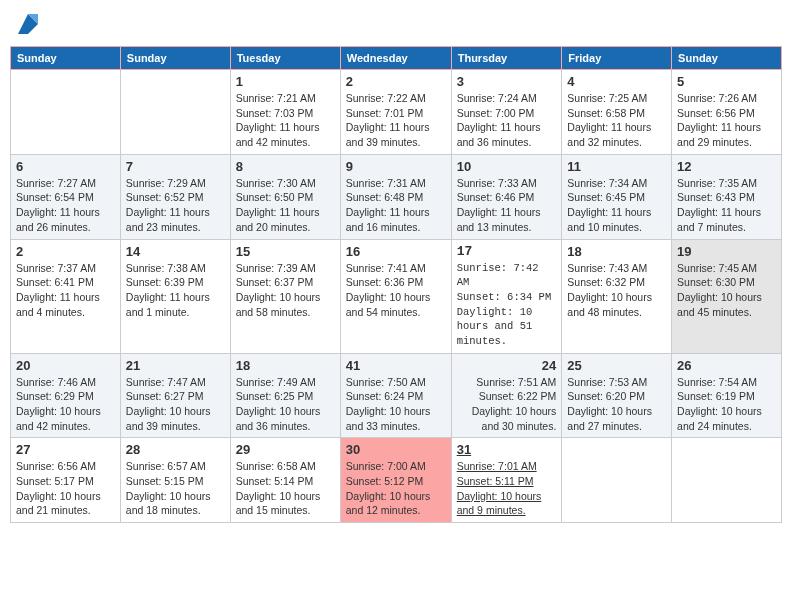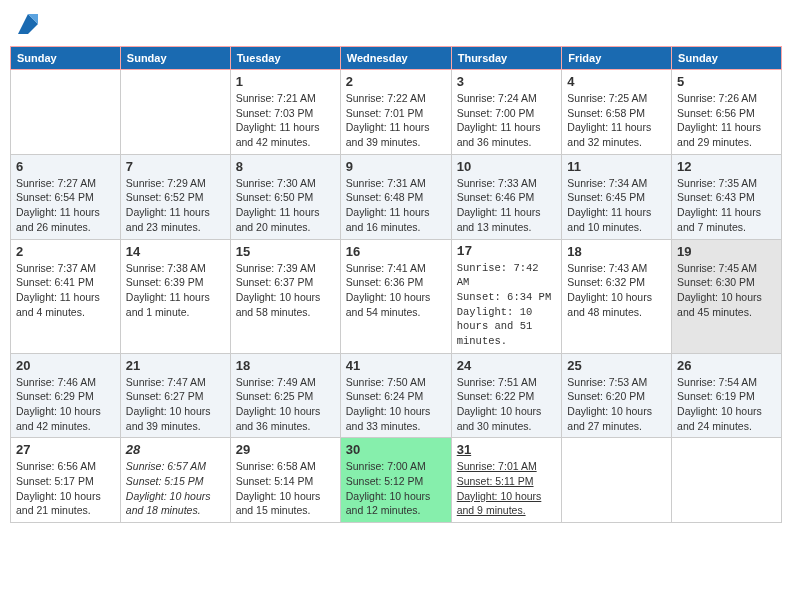--- a/index.html
+++ b/index.html
@@ -219,47 +219,47 @@
           <div class="day-info">Sunrise: 7:47 AM<br>Sunset: 6:27 PM<br>Daylight: 10 hours and 39 minutes.</div>
         </td>
         <td style="background: rgb(240, 244, 248);">
           <span class="day-num">18</span>
           <div class="day-info">Sunrise: 7:49 AM<br>Sunset: 6:25 PM<br>Daylight: 10 hours and 36 minutes.</div>
         </td>
         <td style="background: rgb(240, 244, 248);">
           <span class="day-num">41</span>
           <div class="day-info">Sunrise: 7:50 AM<br>Sunset: 6:24 PM<br>Daylight: 10 hours and 33 minutes.</div>
         </td>
-        <td style="background: rgb(240, 244, 248);">
+        <td style="background: rgb(240, 244, 248); text-align: right;">
           <span class="day-num">24</span>
           <div class="day-info">Sunrise: 7:51 AM<br>Sunset: 6:22 PM<br>Daylight: 10 hours and 30 minutes.</div>
         </td>
         <td style="background: rgb(240, 244, 248);">
           <span class="day-num">25</span>
           <div class="day-info">Sunrise: 7:53 AM<br>Sunset: 6:20 PM<br>Daylight: 10 hours and 27 minutes.</div>
         </td>
         <td style="background: rgb(240, 244, 248);">
           <span class="day-num">26</span>
           <div class="day-info">Sunrise: 7:54 AM<br>Sunset: 6:19 PM<br>Daylight: 10 hours and 24 minutes.</div>
         </td>
       </tr>
       <tr>
         <td style="background: rgb(255, 255, 255);">
           <span class="day-num">27</span>
           <div class="day-info">Sunrise: 6:56 AM<br>Sunset: 5:17 PM<br>Daylight: 10 hours and 21 minutes.</div>
         </td>
-        <td style="background: rgb(255, 255, 255); font-style: italic;">
+        <td style="background: rgb(255, 255, 255);">
           <span class="day-num">28</span>
           <div class="day-info">Sunrise: 6:57 AM<br>Sunset: 5:15 PM<br>Daylight: 10 hours and 18 minutes.</div>
         </td>
         <td style="background: rgb(255, 255, 255); margin-left: 28px;">
           <span class="day-num">29</span>
           <div class="day-info">Sunrise: 6:58 AM<br>Sunset: 5:14 PM<br>Daylight: 10 hours and 15 minutes.</div>
         </td>
-        <td style="background: #86efac;">
+        <td style="background: #fca5a5;">
           <span class="day-num">30</span>
           <div class="day-info">Sunrise: 7:00 AM<br>Sunset: 5:12 PM<br>Daylight: 10 hours and 12 minutes.</div>
         </td>
         <td style="background: rgb(255, 255, 255); text-decoration: underline;">
           <span class="day-num">31</span>
           <div class="day-info">Sunrise: 7:01 AM<br>Sunset: 5:11 PM<br>Daylight: 10 hours and 9 minutes.</div>
         </td>
         <td class="empty-cell"></td>
         <td class="empty-cell"></td>
       </tr>

